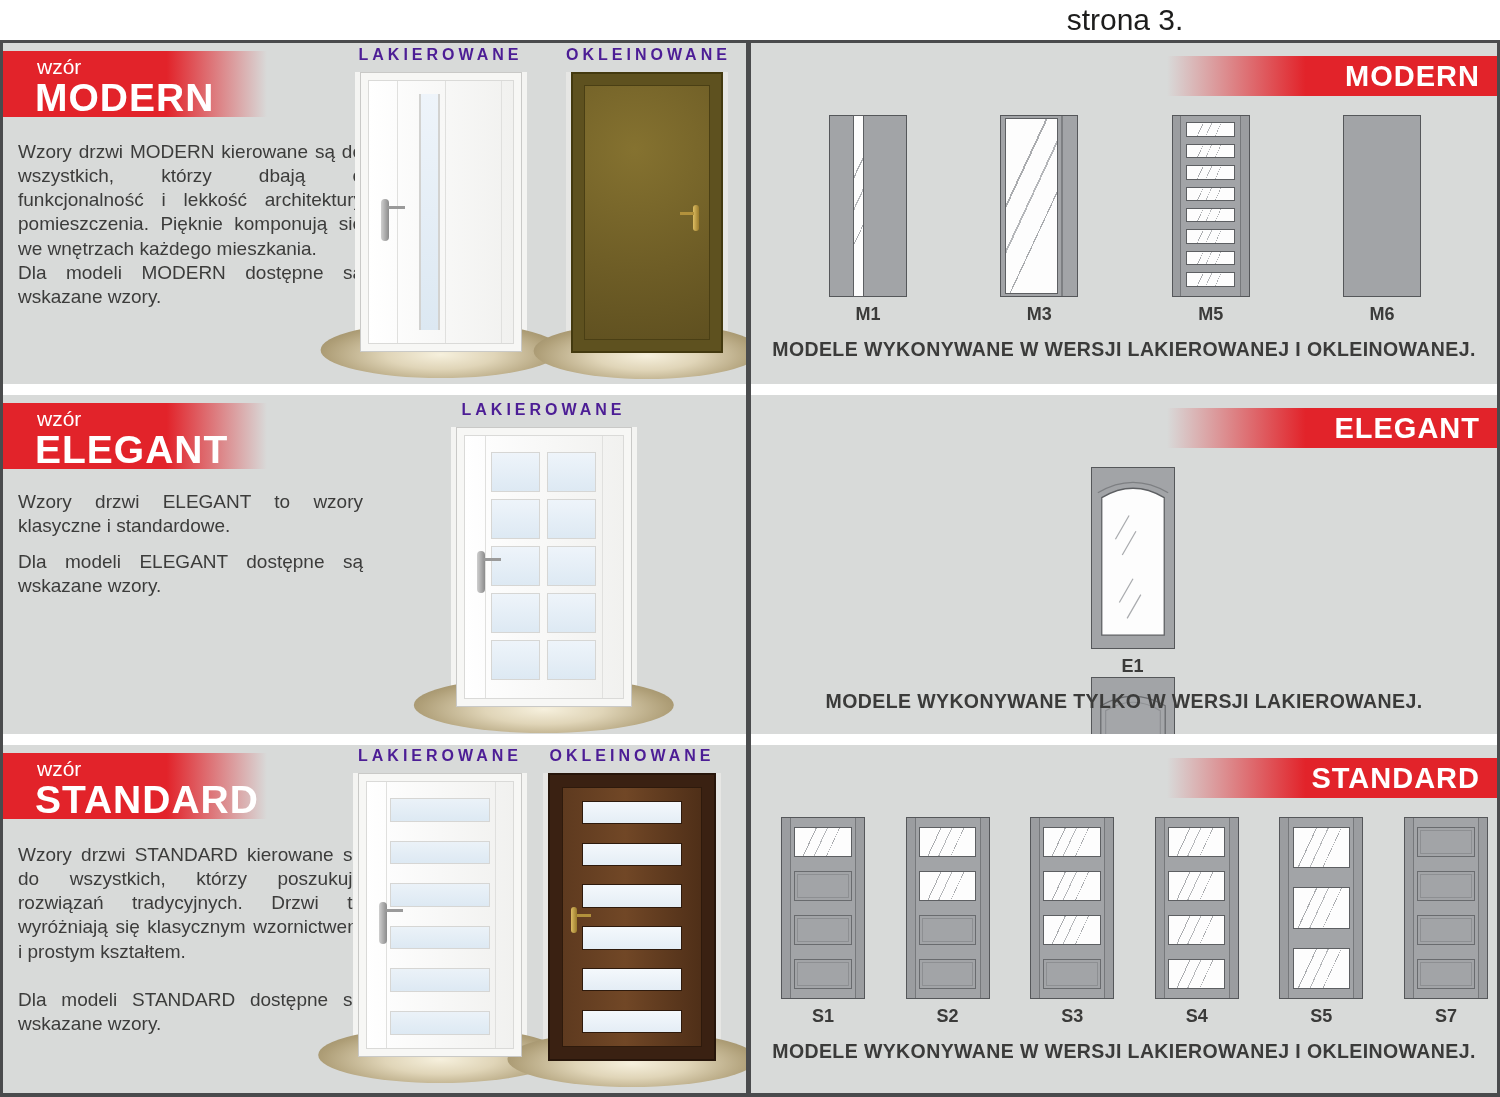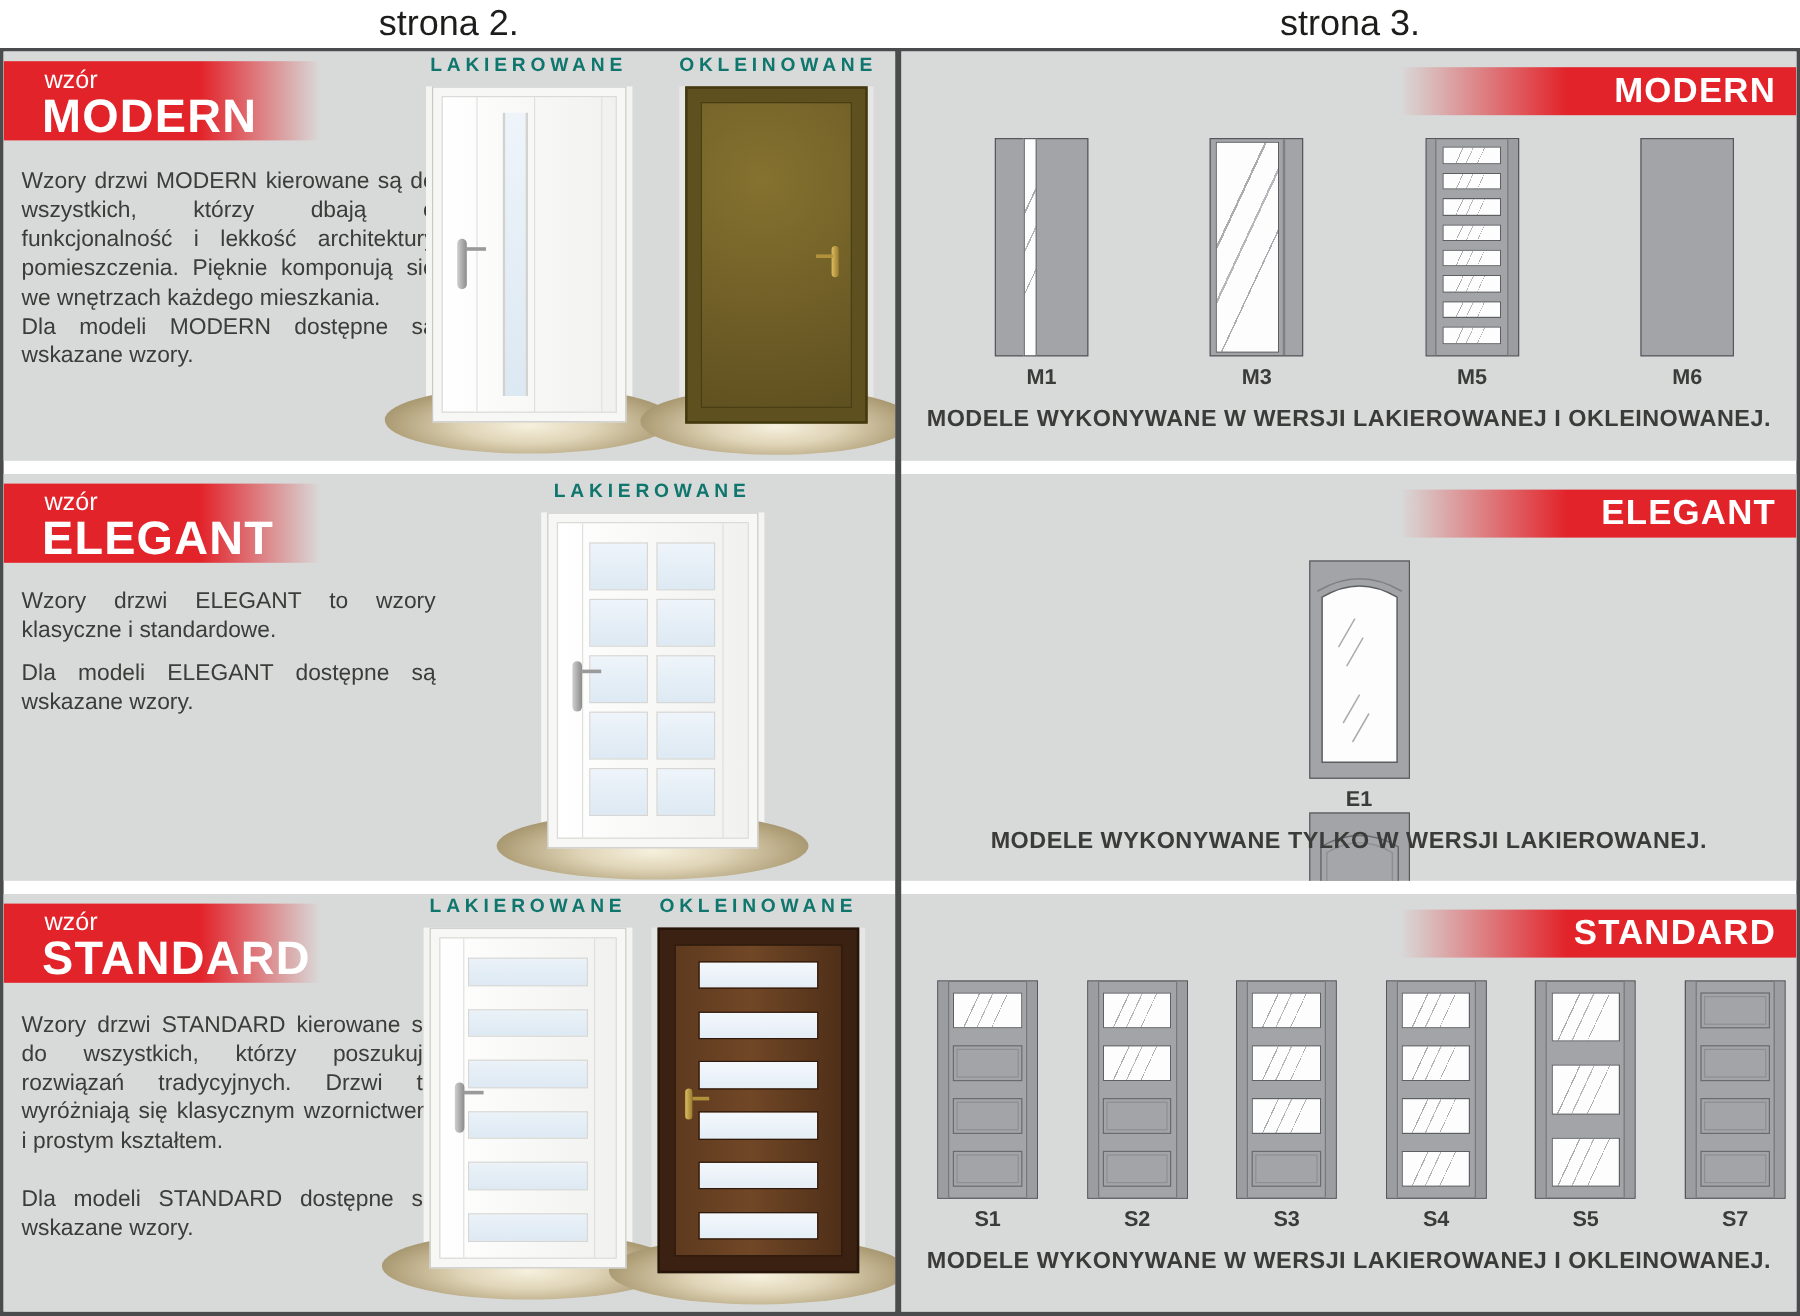--- a/index.html
+++ b/index.html
@@ -35,21 +35,21 @@
   .ls1 .p0{top:95px;} .ls1 .p1{top:155px;}
   .ls2 .p0{top:98px;} .ls2 .p1{top:243px;}
 
   
   .photo{position:absolute;text-align:center;}
   .ls0 .ph-a{left:350px;top:3px;width:175px;}
   .ls0 .ph-b{left:563px;top:3px;width:162px;}
   .ls1 .ph-a{left:443px;top:6px;width:195px;}
   .ls2 .ph-a{left:348px;top:2px;width:178px;}
   .ls2 .ph-b{left:540px;top:2px;width:178px;}
-  .photo-label{font-size:16px;font-weight:bold;letter-spacing:4px;color:#0f766e;white-space:nowrap;}
+  .photo-label{font-size:16px;font-weight:bold;letter-spacing:4px;color:#4c1d95;white-space:nowrap;}
   .dstage{position:relative;margin-top:8px;display:inline-block;background:#f4f4f2;padding:0 5px;}
   .dstage.dk{background:#e6e6e4;}
   .eshadow{position:absolute;left:50%;bottom:-26px;transform:translateX(-50%);width:140%;height:56px;
            border-radius:50%;z-index:1;
            background:radial-gradient(ellipse at 50% 58%,#f6f0dd 0%,#e0d5b8 32%,#af9f78 68%,#857753 100%);}
   .pframe{position:relative;margin:0 auto;background:#f7f7f5;border:1px solid #c9c9c7;z-index:2;}
   .pleaf{position:absolute;inset:7px;background:linear-gradient(90deg,#ffffff,#f1f1ef);border:1px solid #dadad8;}
   .pv{position:absolute;top:0;bottom:0;width:1px;background:#e0e0de;}
   .pglass-v{position:absolute;background:linear-gradient(180deg,#eef4fa,#dce8f2);
             border-left:2px solid #d2d2d0;border-right:2px solid #d2d2d0;}
@@ -71,21 +71,21 @@
   .hnd{position:absolute;width:8px;height:42px;border-radius:4px;z-index:3;}
   .hnd.silver{background:linear-gradient(90deg,#cfcfcf,#8b8b8b);}
   .hnd.brass{background:linear-gradient(90deg,#ddbd62,#9a7b2c);}
   .hnd.small{height:26px;width:6px;}
   .hnd:after{content:"";position:absolute;left:6px;top:7px;width:18px;height:3px;background:#9a9a9a;}
   .hnd.brass:after{background:#b2913c;width:14px;}
   .hnd.flip:after{left:auto;right:5px;}
 
   
   .models{position:absolute;top:72px;display:flex;justify-content:space-between;}
-  .rs0 .models{left:78px;right:52px;}
+  .rs0 .models{left:78px;right:76px;}
   .rs1 .models{left:26px;right:9px;flex-direction:column;}
   .rs2 .models{left:30px;right:9px;}
   .mcol{display:flex;flex-direction:column;align-items:center;}
   .tdoor{height:182px;background:#a2a4a7;border:1px solid #55575a;position:relative;box-sizing:border-box;}
   .rs0 .tdoor{width:78px;} .rs1 .tdoor,.rs2 .tdoor{width:84px;}
   .mlabel{margin-top:7px;font-size:18px;font-weight:bold;color:#3b3b3a;}
   .caption{position:absolute;left:0;right:0;top:295px;text-align:center;font-weight:bold;
            font-size:19.5px;color:#3b3b3a;letter-spacing:.4px;}
 
   
@@ -105,21 +105,20 @@
   .gpnl{border:1px solid #696b6e;position:relative;box-sizing:border-box;}
   .gpnl:after{content:"";position:absolute;inset:2px;border:1px solid #8d8f92;}
   .gp{border:1px solid #696b6e;}
   .gp:after{content:"";position:absolute;inset:3px;border:1px solid #8d8f92;}
   .tgrid{left:13%;right:13%;display:grid;grid-template-columns:1fr 1fr;gap:3px;}
 </style>
 </head>
 <body>
 
 <div class="canvas">
-  <div class="ptitle pt-l">strona 2.</div>
   <div class="ptitle pt-r">strona 3.</div>
   <div class="board"></div>
 
   <section class="ls0">
     <div class="lbanner">
       <div class="lb-prefix">wzór</div>
       <div class="lb-title">MODERN</div>
     </div>
     <p class="para p0">Wzory drzwi MODERN kierowane są do wszystkich, którzy dbają o funkcjonalność i lekkość architektury pomieszczenia. Pięknie komponują się we wnętrzach każdego mieszkania.</p>
     <p class="para p1">Dla modeli MODERN dostępne są wskazane wzory.</p>

